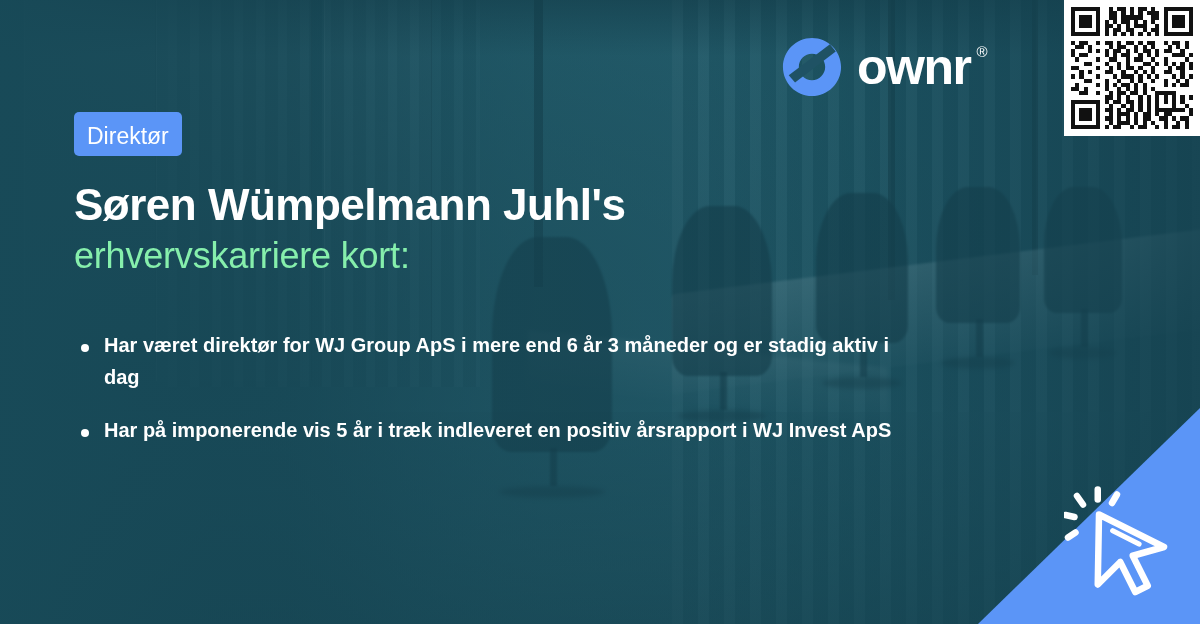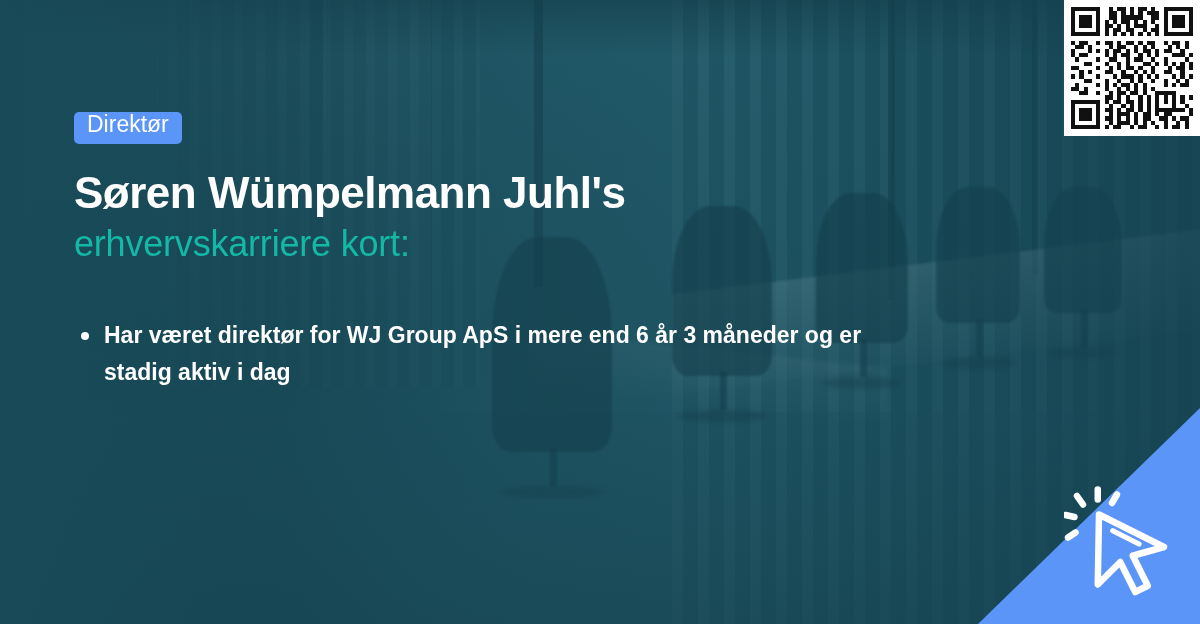--- a/index.html
+++ b/index.html
@@ -146,49 +146,49 @@
   #qr-code { width:100%; height:100%; display:block; shape-rendering:crispEdges; }
 
   
   #content { position:absolute; left:74px; top:112px; width:880px; }
 
   #role-badge {
     display:inline-block;
     background:#5b95f7;
     color:#ffffff;
     font-size:23px;
-    padding:0 13px 6px 13px;
+    padding:12px 13px 6px 13px;
     border-radius:5px;
     line-height:1.12;
   }
 
   #headline { margin-top:24px; }
   #headline-name {
     display:block;
     color:#ffffff;
     font-size:44px;
     font-weight:bold;
     line-height:1.14;
     letter-spacing:-.5px;
   }
   #headline-sub {
     display:block;
-    color:#14b8a6;
+    color:#86efac;
     font-size:36px;
     font-weight:normal;
     line-height:1.2;
     margin-top:4px;
     letter-spacing:-.2px;
   }
 
   #facts { margin-top:52px; list-style:none; }
   #facts li {
     position:relative;
     color:#ffffff;
-    font-size:23px;
+    font-size:20px;
     font-weight:bold;
     line-height:1.62;
     padding-left:30px;
     margin-bottom:20px;
     max-width:830px;
   }
   #facts li::before {
     content:"";
     position:absolute; left:7px; top:15px;
     width:8px; height:8px;
@@ -231,20 +231,30 @@
         <i class="stem"></i>
         <i class="base"></i>
       </div>
     <div class="chair" style="left:87%; top:30%; width:78px;  height:126px;">
         <i class="stem"></i>
         <i class="base"></i>
       </div>
   </div>
   <div id="bg-tint"></div>
 
+  <div id="brand">
+    <svg id="brand-mark" viewBox="0 0 64 64" aria-hidden="true">
+      <path fill="#5b95f7" d="M32 2C15.4 2 2 15.4 2 32s13.4 30 30 30 30-13.4 30-30S48.6 2 32 2zm0 16.4c7.5 0 13.6 6.1 13.6 13.6S39.5 45.6 32 45.6 18.4 39.5 18.4 32 24.5 18.4 32 18.4z"></path>
+      <path fill="#1f5264" d="M8 40.5 L50.5 8.5 L56.5 16 L14.5 48z"></path>
+    </svg>
+    <div id="brand-wordmark">
+      <span>ownr</span>
+      <span id="brand-reg">®</span>
+    </div>
+  </div>
 
   <div id="qr-panel">
     <svg id="qr-code" viewBox="0 0 29 29" aria-hidden="true">
       <rect width="29" height="29" fill="#ffffff"></rect>
       <g fill="#111111">
 
         <rect x="0" y="0" width="7" height="1"></rect>
           <rect x="0" y="6" width="7" height="1"></rect>
         <rect x="0" y="0" width="1" height="7"></rect>
           <rect x="6" y="0" width="1" height="7"></rect>
@@ -471,20 +481,21 @@
   <div id="content">
     <span id="role-badge">Direktør</span>
 
     <div id="headline">
       <span id="headline-name">Søren Wümpelmann Juhl's</span>
       <span id="headline-sub">erhvervskarriere kort:</span>
     </div>
 
     <ul id="facts">
       <li>Har været direktør for WJ Group ApS i mere end 6 år 3 måneder og er stadig aktiv i dag</li>
+      <li>Har på imponerende vis 5 år i træk indleveret en positiv årsrapport i WJ Invest ApS</li>
     </ul>
   </div>
 
   <div id="corner-wedge"></div>
   <svg id="cursor-icon" viewBox="0 0 48 48" aria-hidden="true">
     <g fill="none" stroke="#ffffff" stroke-width="2.6" stroke-linecap="round" stroke-linejoin="round">
       <path d="M14 13 L40 26 L27.5 29.5 L33.5 41.5 L28.5 44 L22.5 32 L13.5 41 Z"></path>
       <path d="M19.5 19.5 L30 24.8" stroke-width="2.1"></path>
       <path d="M13.5 7 L13.5 3"></path>
       <path d="M7.6 9 L5.2 5.6"></path>

